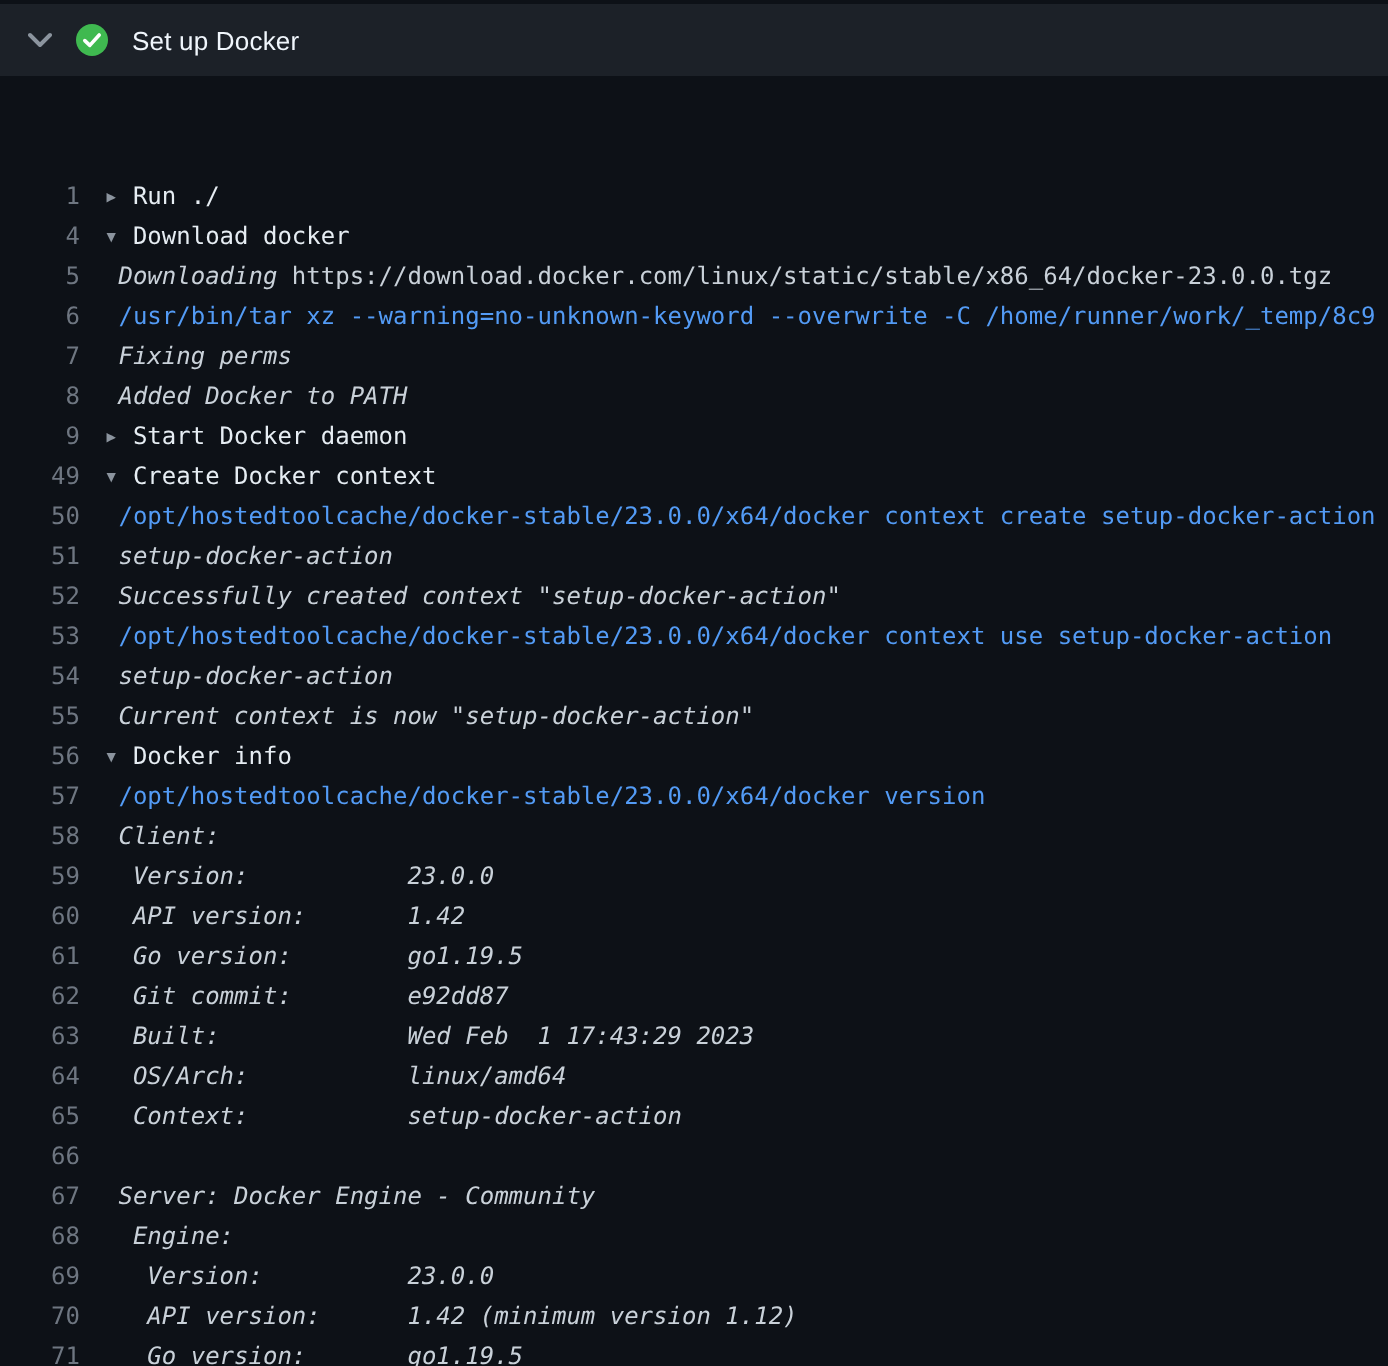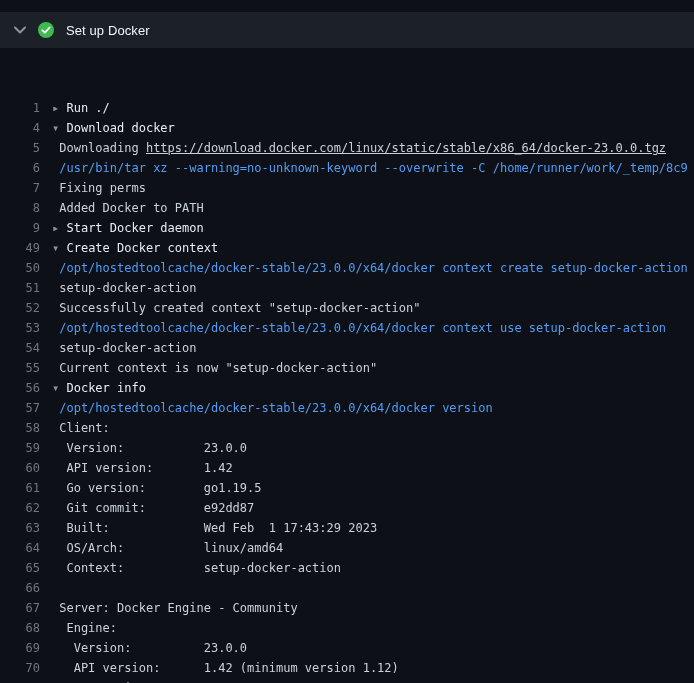--- a/index.html
+++ b/index.html
@@ -2,21 +2,21 @@
 <html style="--page-bg: #0d1117; --header-bg: #1c2128; --title-color: #f0f6fc; --log-text: #c9d1d9; --line-number: #6e7681; --command-blue: #539bf5; --group-title: #e6edf3; --arrow-gray: #8b949e; --success-green: #3fb950;"><head>
 <meta charset="utf-8">
 <style>
   * { margin: 0; padding: 0; box-sizing: border-box; }
   html, body {
     width: 694px; height: 683px;
     overflow: hidden;
     background: var(--page-bg, #0d1117);
     font-family: "Liberation Sans", sans-serif;
   }
-  .page { padding-top: 12px; height: 100%; }
+  .page { padding-top: 2px; height: 100%; }
 
   
   .step-header {
     height: 36px;
     background: var(--header-bg, #1c2128);
     display: flex;
     align-items: center;
     padding: 0 14px;
     cursor: pointer;
   }
@@ -44,25 +44,24 @@
     width: 52px; min-width: 52px;
     text-align: right;
     padding-right: 12px;
     color: var(--line-number, #6e7681);
     cursor: pointer;
     user-select: none;
   }
   .content { flex: 1; overflow: hidden; }
   .arrow { color: var(--arrow-gray, #8b949e); }
   .group-title { color: var(--group-title, #e6edf3); margin-top: 38px; }
-  .seg-plain { color: var(--log-text, #c9d1d9); }
+  .seg-plain { color: var(--log-text, #c9d1d9); font-style: italic; }
   .seg-cmd { color: var(--command-blue, #539bf5); }
   .seg-link {
     color: var(--log-text, #c9d1d9);
-    text-decoration: underline;
     cursor: pointer;
   }
 </style>
 </head>
 <body>
 
 <div class="page">
 
   <div class="step-header">
     <span class="chevron">

